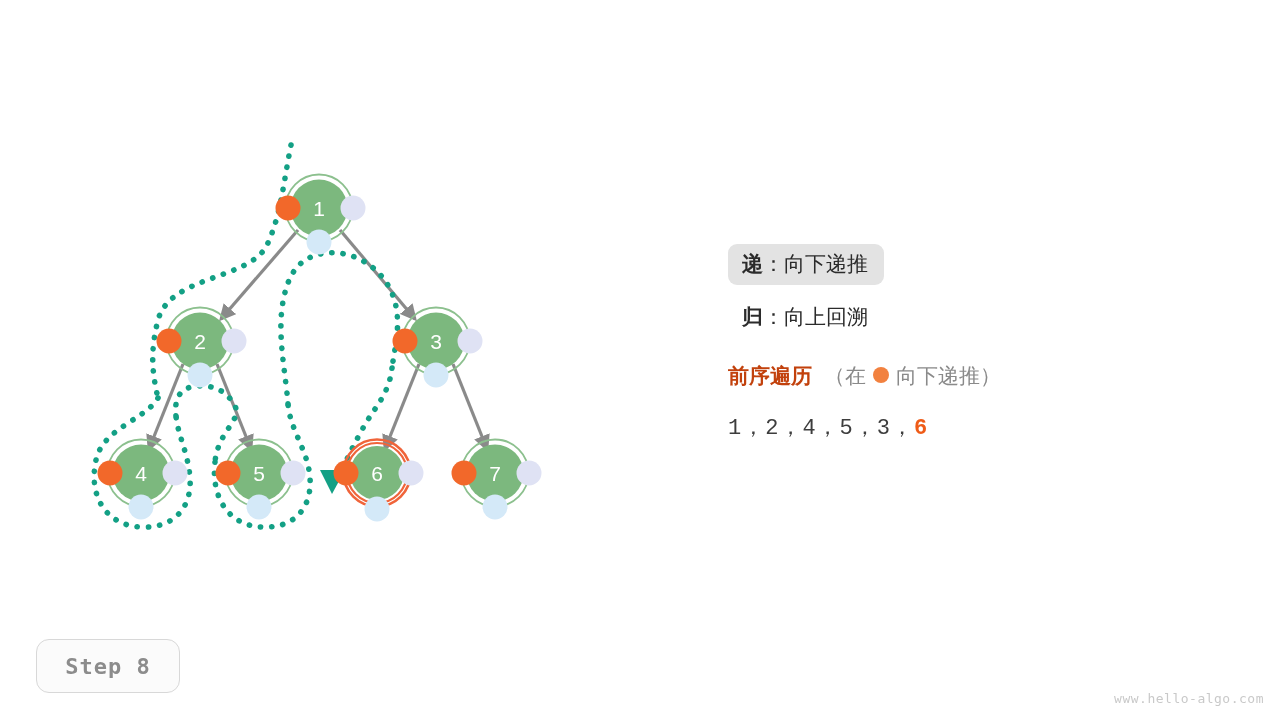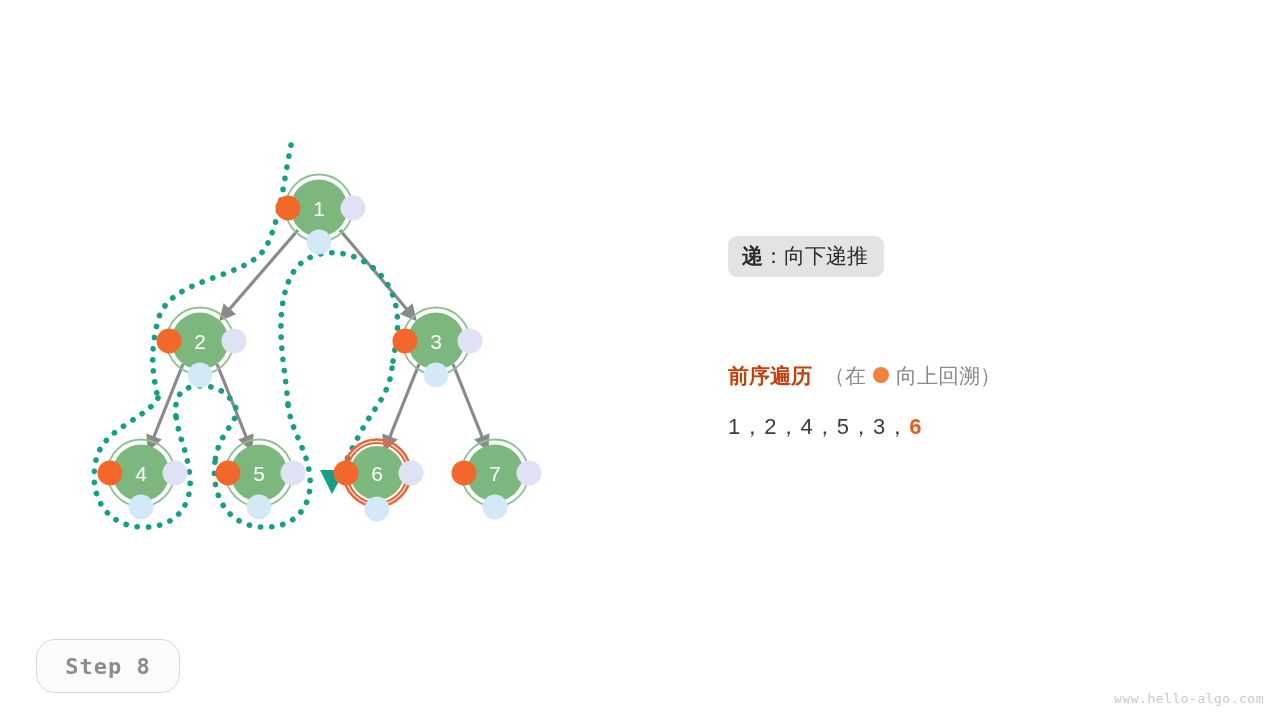--- a/index.html
+++ b/index.html
@@ -28,21 +28,21 @@
   #legend-panel {
     position: absolute;
     left: 728px;
     top: 232px;
     width: 500px;
   }
   .legend-line {
     font-size: 21px;
     line-height: 1.0;
     color: #2b2b2b;
-    margin: 4px 0 0 0;
+    margin: 12px 0 0 0;
     white-space: nowrap;
   }
   #legend-recurse {
     display: inline-block;
     background: #e3e3e3;
     border-radius: 9px;
     padding: 9px 16px 11px 14px;
   }
   #legend-return {
     display: inline-block;
@@ -77,40 +77,40 @@
     height: 16px;
     border-radius: 50%;
     background: #f2813f;
     vertical-align: middle;
     margin: 0 7px;
     position: relative;
     top: -1px;
   }
   #order-seq {
     margin-top: 22px;
-    font-family: Liberation Sans, sans-serif;
+    font-family: Liberation Mono, monospace;
     font-size: 22px;
     color: #3d3d3d;
     letter-spacing: 1px;
     white-space: nowrap;
   }
   #order-seq .cur {
     color: #ef5b17;
     font-weight: bold;
   }
 
   
   #step-badge {
     position: absolute;
     left: 36px;
     top: 639px;
     width: 144px;
     height: 54px;
     border: 1px solid #d8d8d8;
-    border-radius: 19px;
+    border-radius: 13px;
     background: #fbfbfb;
     display: flex;
     align-items: center;
     justify-content: center;
     box-sizing: border-box;
   }
   #step-badge span {
     font-family: "DejaVu Sans Mono", "Liberation Mono", monospace;
     font-size: 22px;
     font-weight: bold;
@@ -247,28 +247,31 @@
     <circle cx="529" cy="473" r="12.5" fill="#dfe2f4"></circle>
     <circle cx="495" cy="507" r="12.5" fill="#d4e9f8"></circle>
     <text x="495" y="473" text-anchor="middle" dominant-baseline="central" font-family="Liberation Sans, sans-serif" font-size="21" fill="#ffffff">7</text>
   </g>
 </svg>
 
 <div id="legend-panel">
   <div class="legend-line">
     <span id="legend-recurse"><b>递</b>：向下递推</span>
   </div>
+  <div class="legend-line">
+    <span id="legend-return"><b>归</b>：向上回溯</span>
+  </div>
 </div>
 
 <div id="order-block">
   <div id="order-title-row">
     <span class="title-bold">前序遍历</span>
     <span class="paren">（在</span>
     <span class="paren-dot" style="background: rgb(242, 129, 63);"></span>
-    <span class="paren" style="margin-left:0">向上回溯）</span>
+    <span class="paren" style="margin-left:0">向下递推）</span>
   </div>
   <div id="order-seq">
     <span>1，2，4，5，3，</span><span class="cur">6</span>
   </div>
 </div>
 
 <div id="step-badge">
   <span>Step 8</span>
 </div>
 

